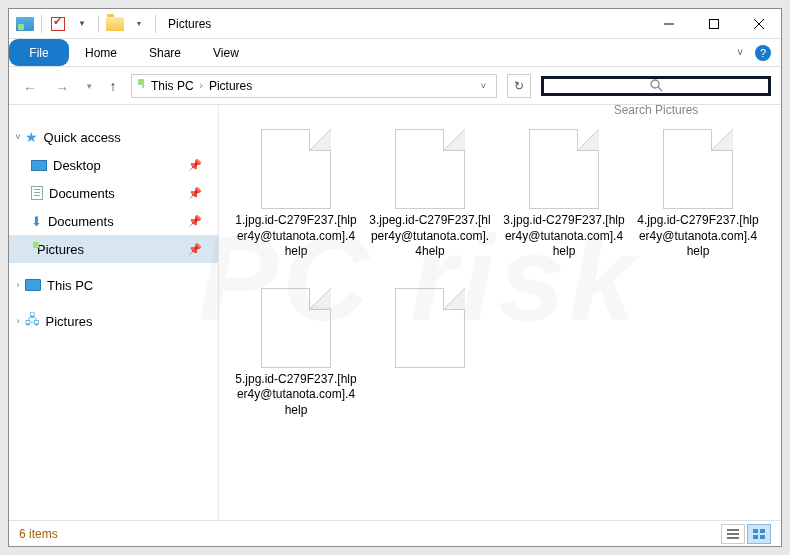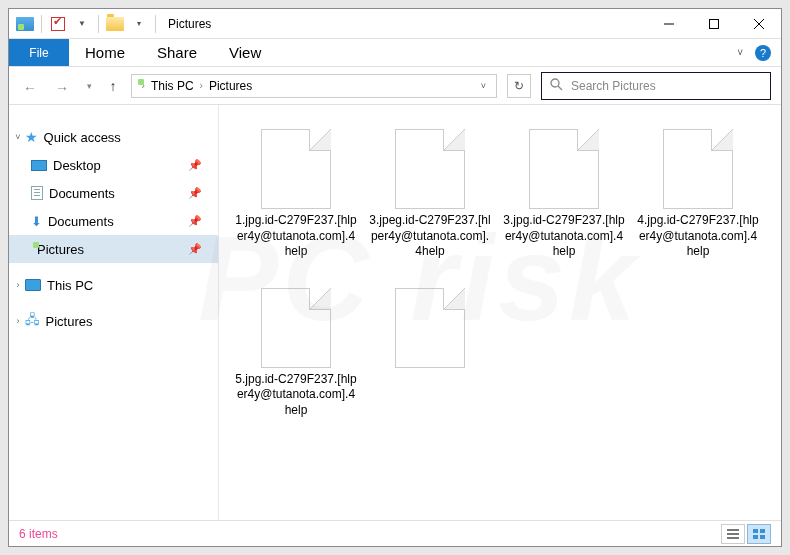--- a/index.html
+++ b/index.html
@@ -11,35 +11,35 @@
 .titlebar { height: 30px; background: #fff; display: flex; align-items: center; border-bottom: 1px solid #e0e0e0; }
 .titlebar-left { display: flex; align-items: center; padding-left: 6px; gap: 4px; }
 .tb-icon { width: 20px; height: 20px; display: flex; align-items: center; justify-content: center; }
 .separator { width: 1px; height: 18px; background: #d0d0d0; margin: 0 2px; }
 .tb-title { font-size: 12px; margin-left: 6px; color: #000; }
 .titlebar-right { margin-left: auto; display: flex; }
 .win-btn { width: 45px; height: 30px; display: flex; align-items: center; justify-content: center; color: #000; }
 
 
 .ribbon { height: 28px; display: flex; align-items: stretch; border-bottom: 1px solid #e0e0e0; }
-.ribbon-file { width: 60px; background: #1979ca; color: #fff; font-size: 12px; display: flex; align-items: center; justify-content: center; }
-.ribbon-tab { padding: 0 16px; font-size: 15px; display: flex; align-items: center; color: #000; }
+.ribbon-file { width: 60px; background: #1979ca; color: #fff; font-size: 12px; display: flex; align-items: center; justify-content: center; border-radius: 9px; }
+.ribbon-tab { padding: 0 16px; font-size: 12px; display: flex; align-items: center; color: #000; }
 .ribbon-right { margin-left: auto; display: flex; align-items: center; padding-right: 10px; gap: 12px; }
 .ribbon-chevron { color: #555; font-size: 10px; }
 .help-icon { width: 16px; height: 16px; border-radius: 50%; background: #1979ca; color: #fff; font-size: 11px; display: flex; align-items: center; justify-content: center; }
 
 
 .addr-row { height: 38px; display: flex; align-items: center; padding: 0 10px; gap: 10px; border-bottom: 1px solid #e0e0e0; }
 .nav-btn { color: #888; font-size: 14px; padding: 0 4px; }
 .nav-btn.enabled { color: #333; }
 .addr-box { flex: 1; height: 24px; border: 1px solid #ccc; display: flex; align-items: center; padding: 0 4px; gap: 6px; font-size: 12px; }
 .addr-sep { color: #888; font-size: 10px; }
 .addr-dd { margin-left: auto; padding: 0 6px; color: #555; font-size: 9px; }
 .refresh-btn { width: 24px; height: 24px; border: 1px solid #ccc; display: flex; align-items: center; justify-content: center; color: #555; font-size: 12px; }
-.search-box { width: 230px; height: 28px; border: 1px solid #0f172a; display: flex; align-items: center; padding: 0 8px; gap: 8px; color: #888; font-size: 12px; }
+.search-box { width: 230px; height: 20px; border: 3px solid #0f172a; display: flex; align-items: center; padding: 0 8px; gap: 8px; color: #888; font-size: 12px; flex-direction: column; }
 
 
 .body { flex: 1; display: flex; overflow: hidden; }
 .nav-pane { width: 210px; border-right: 1px solid #e8e8e8; padding-top: 18px; font-size: 13px; }
 .nav-item { height: 28px; display: flex; align-items: center; padding-left: 22px; gap: 6px; position: relative; }
 .nav-item.header { font-weight: 400; padding-left: 16px; }
 .nav-item.sub { }
 .nav-item .pin { position: absolute; right: 16px; color: #888; font-size: 11px; }
 .nav-item.selected { background: #d8e6f2; }
 .nav-item .chev { position: absolute; left: 4px; font-size: 9px; color: #666; width: 10px; text-align: center; }
@@ -48,21 +48,21 @@
 .content { flex: 1; padding: 20px 10px; overflow: auto; }
 .file-grid { display: flex; flex-wrap: wrap; gap: 0; }
 .file-item { width: 130px; display: flex; flex-direction: column; align-items: center; padding: 4px; margin: 0 2px 20px 2px;}
 .file-icon { width: 70px; height: 80px; position: relative; margin-bottom: 4px; }
 .file-icon .page { position: absolute; inset: 0; background: #fff; border: 1px solid #ccc; }
 .file-icon .fold { position: absolute; top: 0; right: 0; width: 22px; height: 22px; background: linear-gradient(135deg, #fff 0%, #fff 48%, #ccc 50%, #f0f0f0 52%, #f0f0f0 100%); border-left: 1px solid #ccc; border-bottom: 1px solid #ccc; }
 .file-icon .page::before{ content:""; position:absolute; top:-1px; right:-1px; width:22px; height:22px; background:#fff; }
 .file-label { font-size: 12px; text-align: center; line-height: 1.3; color: #000; word-break: break-all; }
 
 
-.statusbar { height: 26px; border-top: 1px solid #e0e0e0; display: flex; align-items: center; padding: 0 10px; font-size: 12px; color: #ec4899; }
+.statusbar { height: 26px; border-top: 1px solid #e0e0e0; display: flex; align-items: center; padding: 0 10px; font-size: 12px; color: #a16207; }
 .statusbar .views { margin-left: auto; display: flex; gap: 2px; }
 .view-btn { width: 24px; height: 20px; border: 1px solid #ccc; display: flex; align-items: center; justify-content: center; font-size: 10px; color: #555; background:#fff; }
 .view-btn.active { background: #cce4f7; border-color: #88b8e0; }
 
 
 .ico-photo { width:18px; height:14px; background: linear-gradient(#5ab0e8,#3a90d0); border-radius:1px; position:relative; }
 .ico-photo::after{ content:""; position:absolute; bottom:1px; left:2px; width:6px; height:6px; background:#9be07a; border-radius:1px;}
 .ico-star { color:#40a0e8; font-size:14px; }
 .ico-desktop { width:16px; height:11px; background:#3aa0e0; border:1px solid #2878b0; }
 .ico-doc { width:12px; height:14px; background:#fff; border:1px solid #8aa; position:relative; }

